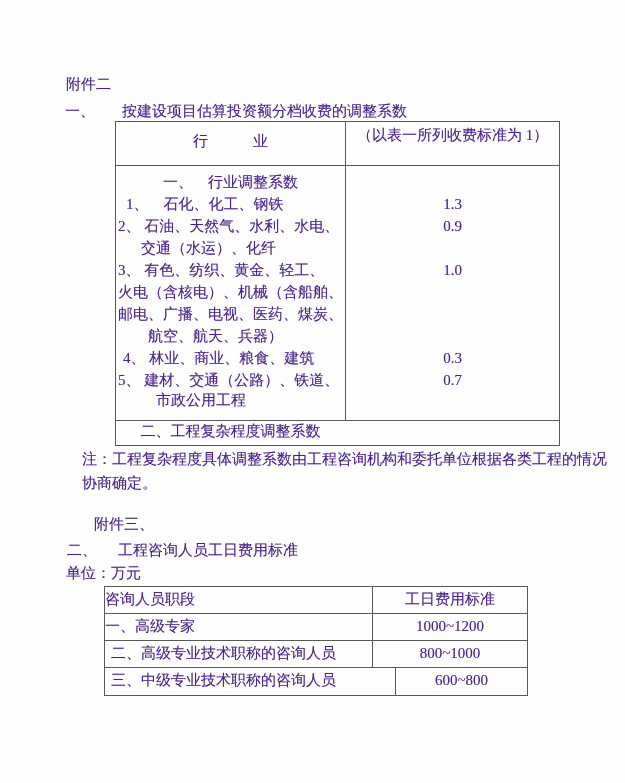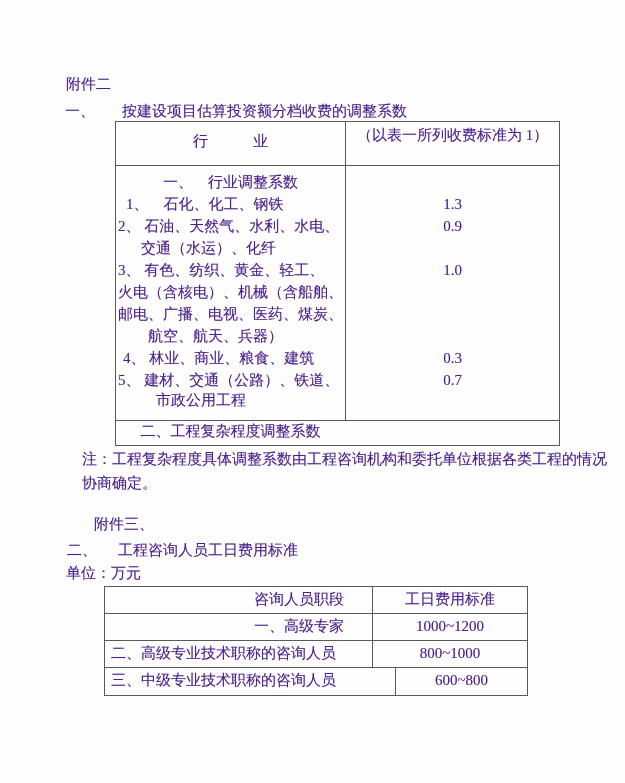--- a/index.html
+++ b/index.html
@@ -59,21 +59,21 @@
   .table2 {
     left:104px; top:586px; width:424px;
     border:1.6px solid #595959;
     box-sizing:border-box;
   }
   .t2-row { display:flex; height:27px; border-bottom:1.6px solid #595959; box-sizing:border-box; }
   .t2-row.last { border-bottom:none;gap:23px; }
   .t2-row > div { line-height:25px; box-sizing:border-box; }
   .t2-c1 { width:239px; }
   .t2-c2 { flex:1; border-left:1.6px solid #595959; text-align:center;margin-left:28px; }
-  .center { text-align:right; }
+  .center { text-align:left; }
   .leftpad { padding-left:6px; }
 </style>
 </head>
 <body>
 
 <div class="page">
 
   <div class="abs att2">附件二</div>
 
   <div class="abs h1">

